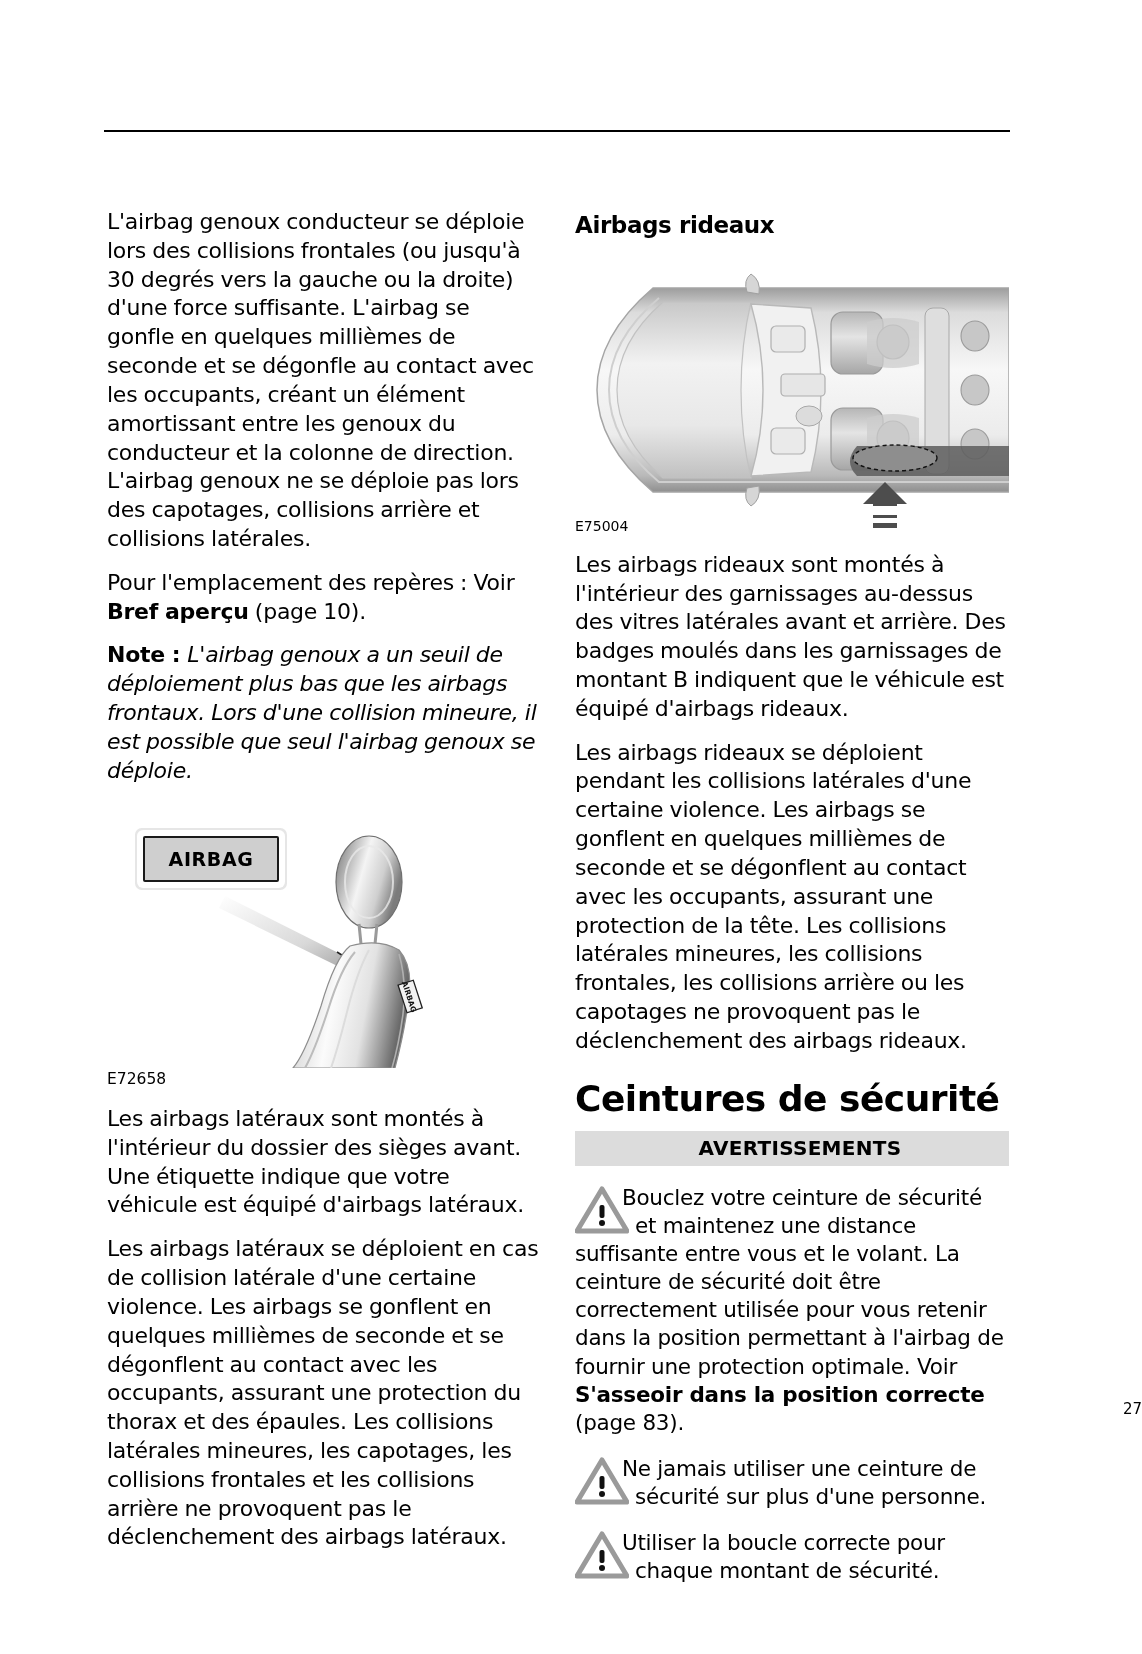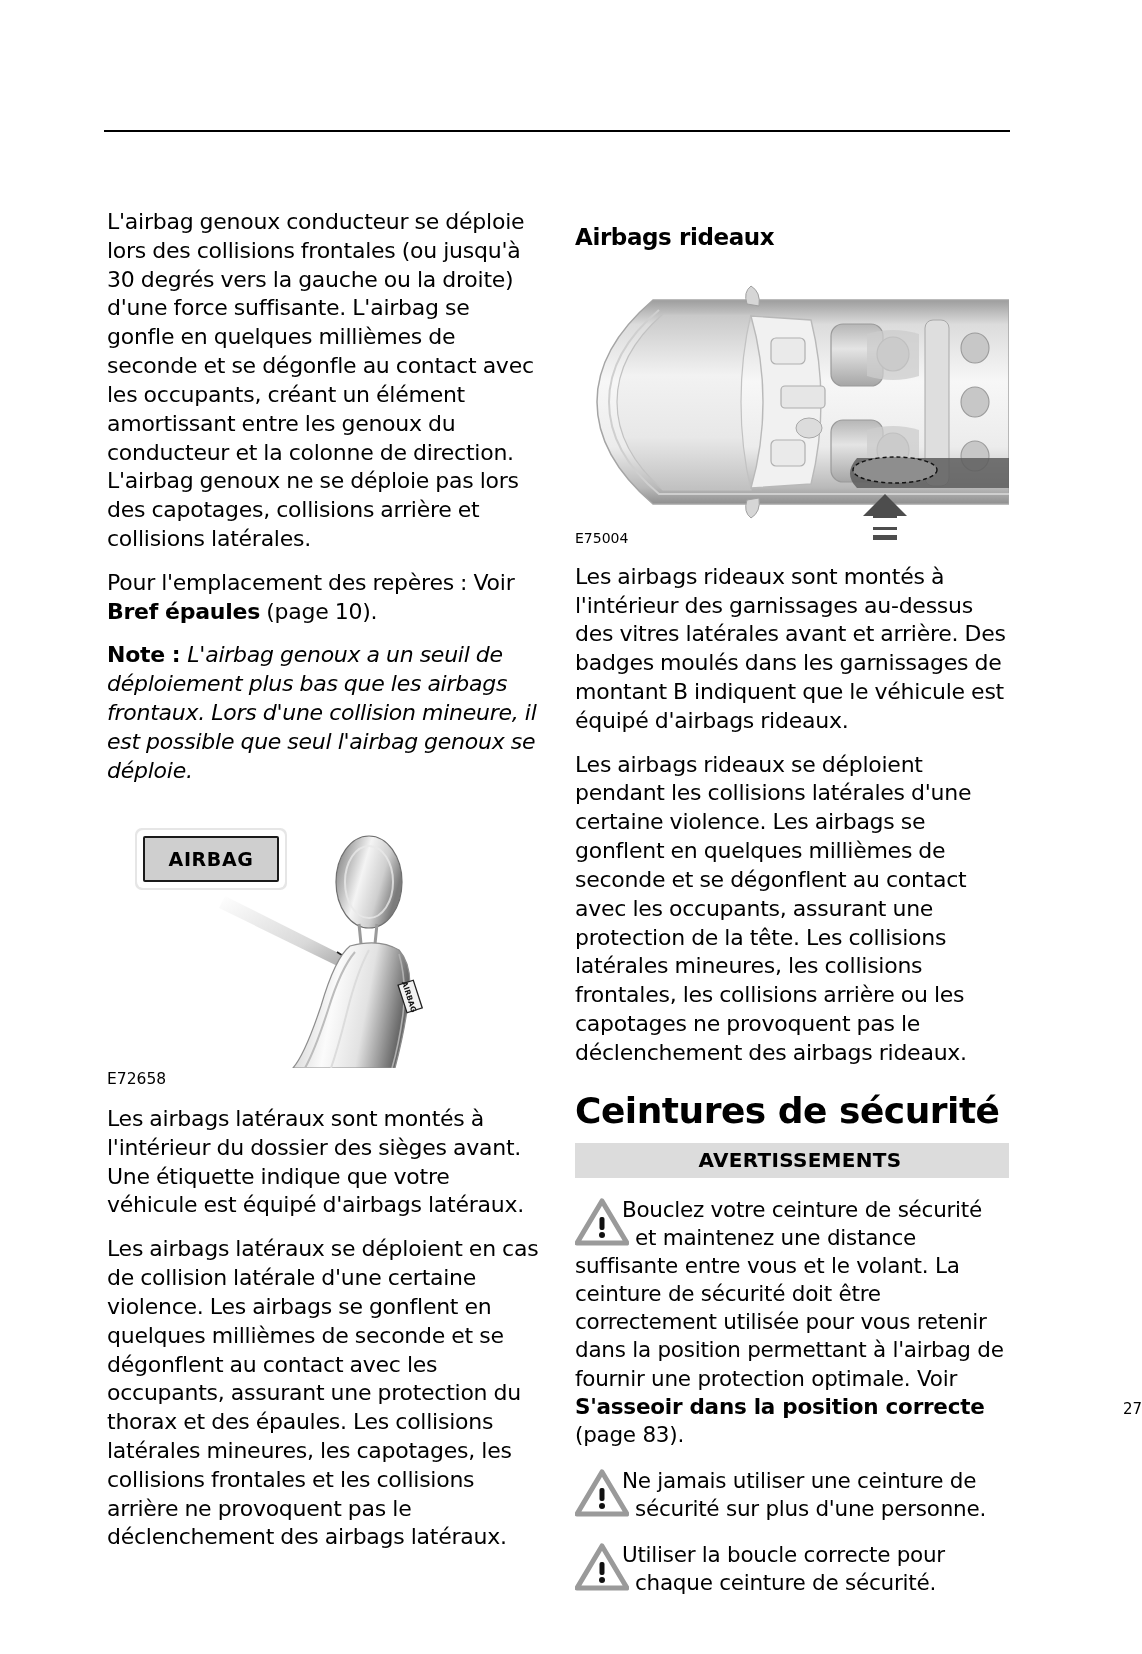--- a/index.html
+++ b/index.html
@@ -167,21 +167,21 @@
 
   <div class="header">
     <div class="header-rule"></div>
   </div>
 
   <div class="col col-left">
 
     <p class="body">L'airbag genoux conducteur se déploie lors des collisions frontales (ou jusqu'à 30 degrés vers la gauche ou la droite) d'une force suffisante. L'airbag se gonfle en quelques millièmes de seconde et se dégonfle au contact avec les occupants, créant un élément amortissant entre les genoux du conducteur et la colonne de direction. L'airbag genoux ne se déploie pas lors des capotages, collisions arrière et collisions latérales.</p>
 
     <p class="body">
-      <span>Pour l'emplacement des repères :  Voir </span><span class="b">Bref épaules</span><span> (page 10).</span>
+      <span>Pour l'emplacement des repères :  Voir </span><span class="b">Bref aperçu</span><span> (page 10).</span>
     </p>
 
     <p class="body">
       <span class="b">Note : </span><span class="i">L'airbag genoux a un seuil de déploiement plus bas que les airbags frontaux. Lors d'une collision mineure, il est possible que seul l'airbag genoux se déploie.</span>
     </p>
 
 
     <div class="fig-seat">
       <svg width="434" height="268" viewBox="0 0 434 268">
         <defs>
@@ -239,21 +239,21 @@
 
     <p class="fig-code">E72658</p>
 
     <p class="body">Les airbags latéraux sont montés à l'intérieur du dossier des sièges avant. Une étiquette indique que votre véhicule est équipé d'airbags latéraux.</p>
 
     <p class="body">Les airbags latéraux se déploient en cas de collision latérale d'une certaine violence. Les airbags se gonflent en quelques millièmes de seconde et se dégonflent au contact avec les occupants, assurant une protection du thorax et des épaules. Les collisions latérales mineures, les capotages, les collisions frontales et les collisions arrière ne provoquent pas le déclenchement des airbags latéraux.</p>
   </div>
 
   <div class="col col-right">
 
-    <h2 class="subhead" style="margin-top:16px;">Airbags rideaux</h2>
+    <h2 class="subhead" style="margin-top:4px;">Airbags rideaux</h2>
 
     <div class="fig-car">
       <svg width="434" height="280" viewBox="0 0 434 280">
         <defs>
           <linearGradient id="gBody" x1="0" y1="0" x2="0" y2="1">
             <stop offset="0%" stop-color="#9d9d9d"></stop>
             <stop offset="12%" stop-color="#dcdcdc"></stop>
             <stop offset="40%" stop-color="#f7f7f7"></stop>
             <stop offset="72%" stop-color="#ececec"></stop>
             <stop offset="92%" stop-color="#b9b9b9"></stop>
@@ -354,20 +354,20 @@
 
     <div class="warn-item clearfix">
       <span class="warn-icon">
         <svg width="54" height="48" viewBox="0 0 54 48">
           <polygon points="27,3 52,45 2,45" fill="none" stroke="#9a9a9a" stroke-width="5" stroke-linejoin="round"></polygon>
           <polygon points="27,11 45,42 9,42" fill="#ffffff"></polygon>
           <rect x="24.5" y="19" width="5" height="13" rx="2" fill="#111"></rect>
           <circle cx="27" cy="37" r="3" fill="#111"></circle>
         </svg>
       </span>
-      <p>Utiliser la boucle correcte pour chaque ceinture de sécurité.</p>
+      <p>Utiliser la boucle correcte pour chaque montant de sécurité.</p>
     </div>
 
   </div>
 
   <div class="page-number">27</div>
 
 </div>
 
 </body></html>

